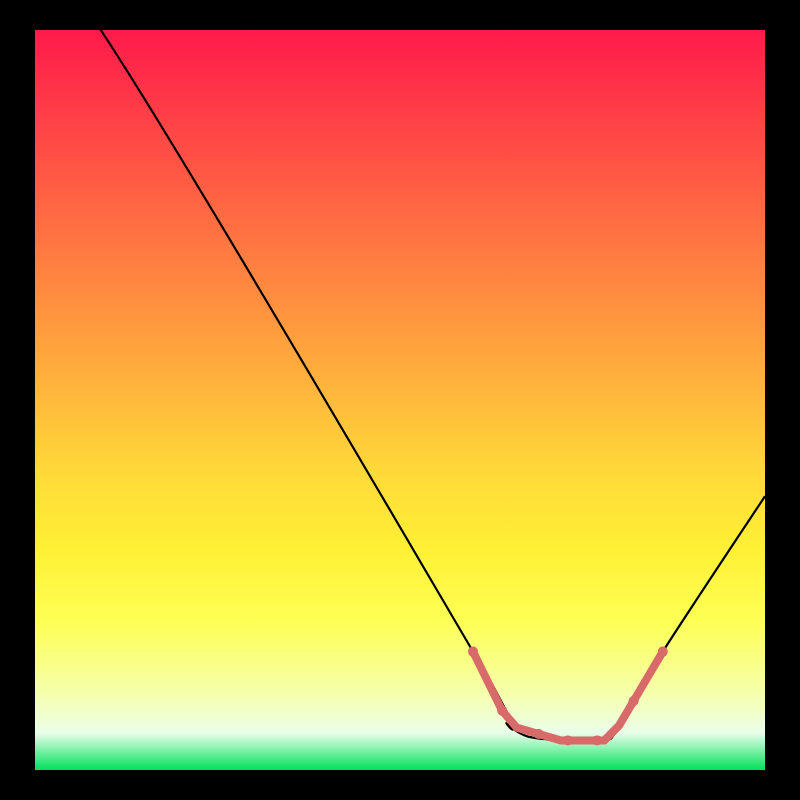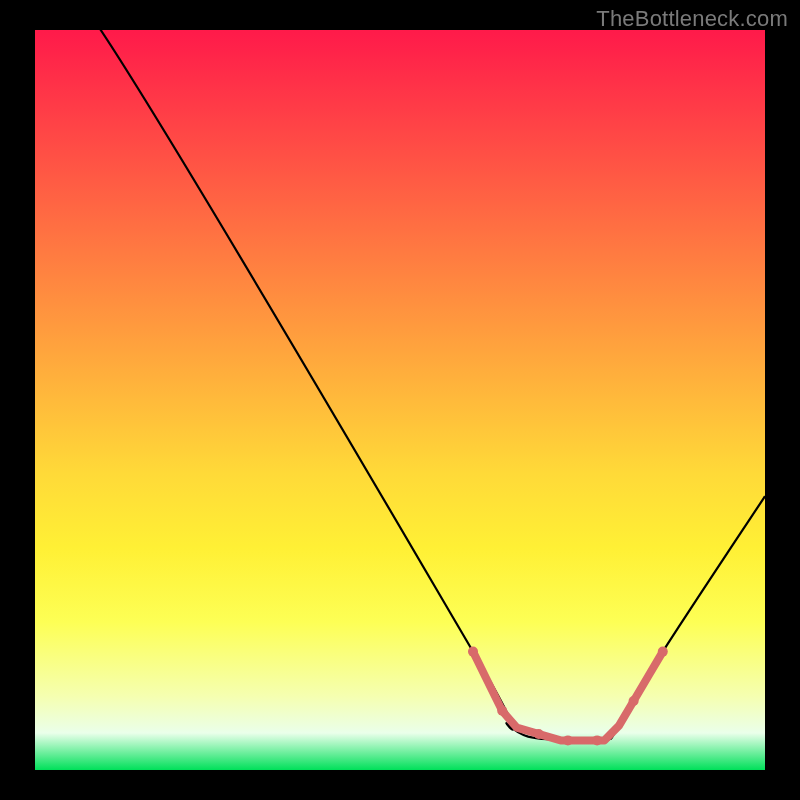--- a/index.html
+++ b/index.html
@@ -55,21 +55,20 @@
   }
   svg.curve {
     position: absolute;
     inset: 0;
   }
 </style>
 </head>
 <body>
 
 <div class="frame">
-  <div class="watermark">TheBottleneck.com</div>
 
   <div class="plot-area">
     <div class="gradient-bg"></div>
     <svg class="curve" viewBox="0 0 730 740" preserveAspectRatio="none">
       <path id="main-curve" fill="none" stroke="#000" stroke-width="2.2" d="M 0 -37 C 11.826 -30.34, -13.14 -118.548, 65.7 0 C 144.54000000000002 118.548, 364.416 496.39200000000005, 438 621.6 C 511.584 746.808, 458.73199999999997 679.616, 474.5 695.6 C 490.26800000000003 711.5840000000001, 508.51800000000003 707.736, 525.6 710.4 C 542.682 713.064, 558.888 713.064, 569.4 710.4 C 579.9119999999999 707.736, 573.488 711.5840000000001, 584 695.6 C 594.512 679.616, 601.52 662.892, 627.8 621.6 C 654.0799999999999 580.308, 711.604 494.17199999999997, 730 466.2"></path>
       <path id="trough-outline" fill="none" stroke="#d86a6a" stroke-width="8" stroke-linecap="round" stroke-linejoin="round" d="M 438 621.6 L 452.6 651.2 L 467.2 680.8 L 481.8 697.7142857142857 L 496.40000000000003 701.9428571428572 L 510.99999999999994 706.1714285714286 L 525.6 710.4 L 540.2 710.4 L 554.8 710.4 L 569.4 710.4 L 584 695.6 L 598.5999999999999 670.9333333333334 L 613.1999999999999 646.2666666666667 L 627.8 621.6"></path>
       <g id="trough-dots">
           <circle cx="438" cy="621.6" r="5" fill="#d86a6a"></circle>
           <circle cx="467.2" cy="680.8" r="5" fill="#d86a6a"></circle>
           <circle cx="503.7" cy="704.0571428571428" r="5" fill="#d86a6a"></circle>

